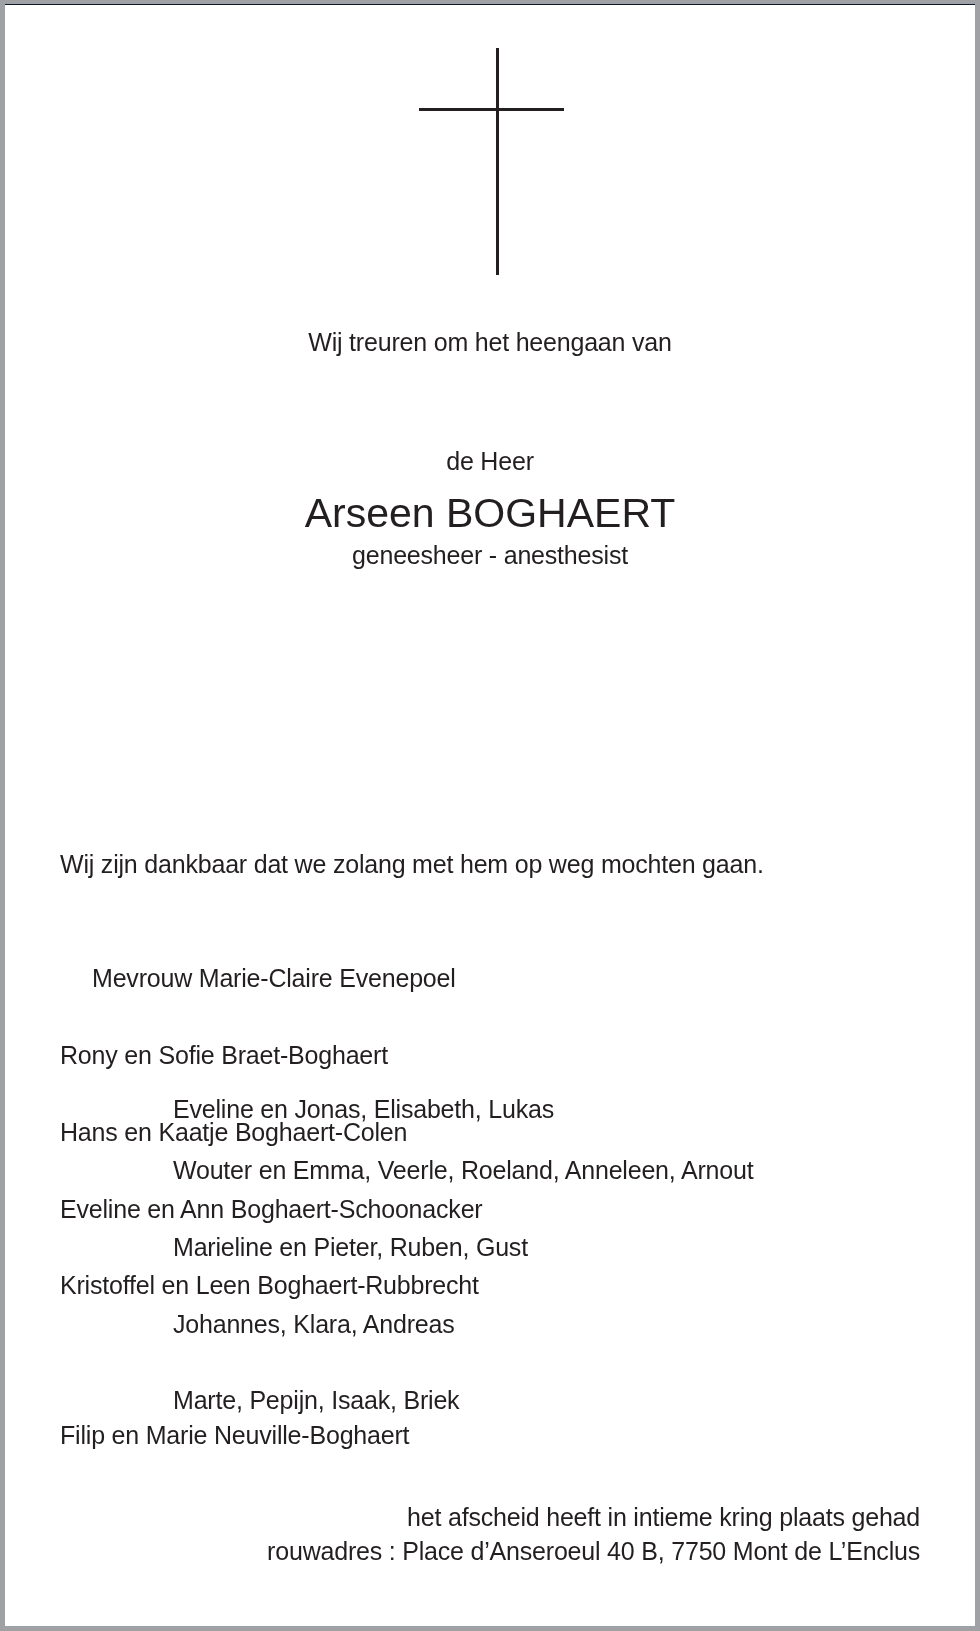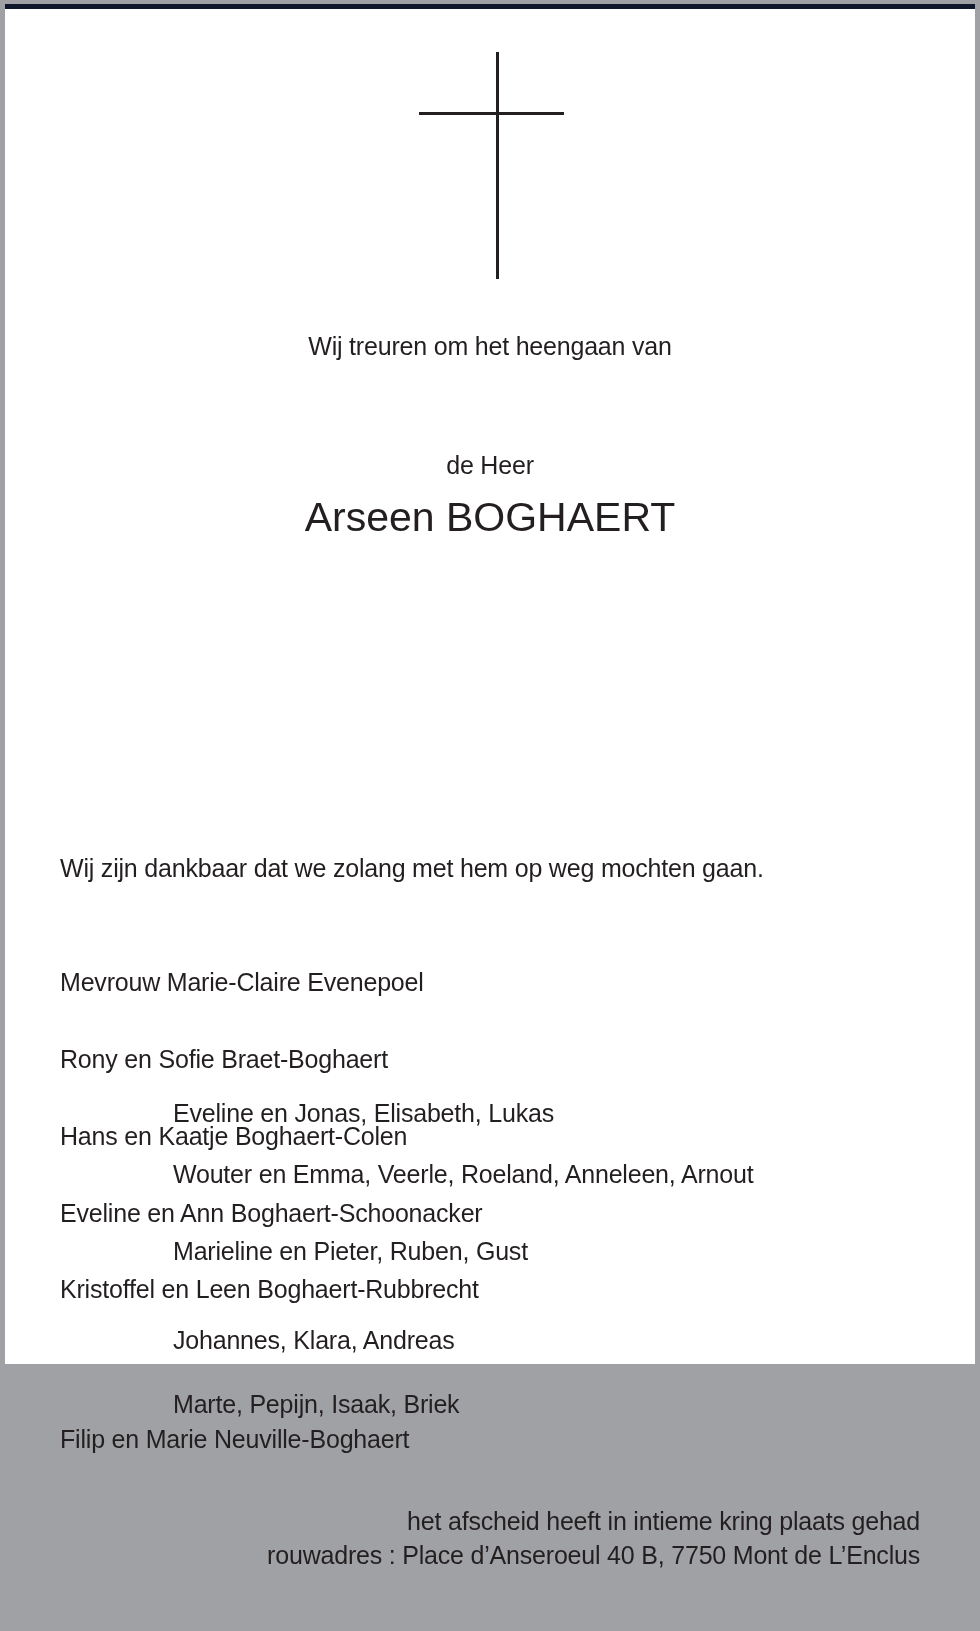--- a/index.html
+++ b/index.html
@@ -4,23 +4,23 @@
   <style>
     html, body { margin: 0; padding: 0; }
     body {
       width: 980px; height: 1631px;
       background: #a0a1a5;
       position: relative;
       overflow: hidden;
     }
     .card {
       position: absolute;
-      left: 5px; top: 4px; width: 970px; height: 1360px;
+      left: 5px; top: 4px; width: 970px; height: 1622px;
       background: #ffffff;
-      border-top: 5px solid #0f172a;
+      border-top: 1px solid #0f172a;
       box-sizing: border-box;
     }
     .cross-v {
       position: absolute; left: 491px; top: 43px; width: 3px; height: 227px;
       background: #231f20;
     }
     .cross-h {
       position: absolute; left: 414px; top: 103px; width: 145px; height: 3px;
       background: #231f20;
     }
@@ -46,35 +46,36 @@
 
   <div>
     <div class="cross-v"></div>
     <div class="cross-h"></div>
   </div>
 
   <div class="line center f26" style="top:325px;">Wij treuren om het heengaan van</div>
 
   <div class="line center f26" style="top:444px;">de Heer</div>
   <div class="line name center" style="top:488px;">Arseen BOGHAERT</div>
+  <div class="line center f26" style="top:538px;">geneesheer - anesthesist</div>
 
 
   <div class="line left f26" style="top:847px;">Wij zijn dankbaar dat we zolang met hem op weg mochten gaan.</div>
 
-  <div class="line left f26" style="top:961px;">Mevrouw Marie-Claire Evenepoel</div>
+  <div class="line left f26" style="top:961px;margin-left:32px;">Mevrouw Marie-Claire Evenepoel</div>
 
   <div>
     <div class="line left f26" style="top:1038px;">Rony en Sofie Braet-Boghaert</div>
     <div class="line indent f26" style="top:1092px;">Eveline en Jonas, Elisabeth, Lukas</div>
     <div class="line left f26" style="top:1115px;">Hans en Kaatje Boghaert-Colen</div>
     <div class="line indent f26" style="top:1153px;">Wouter en Emma, Veerle, Roeland, Anneleen, Arnout</div>
     <div class="line left f26" style="top:1192px;">Eveline en Ann Boghaert-Schoonacker</div>
     <div class="line indent f26" style="top:1230px;">Marieline en Pieter, Ruben, Gust</div>
     <div class="line left f26" style="top:1268px;">Kristoffel en Leen Boghaert-Rubbrecht</div>
-    <div class="line indent f26" style="top:1307px;margin-top:12px;">Johannes, Klara, Andreas</div>
+    <div class="line indent f26" style="top:1307px;">Johannes, Klara, Andreas</div>
     <div class="line left f26" style="top:1418px;">Filip en Marie Neuville-Boghaert</div>
     <div class="line indent f26" style="top:1383px;">Marte, Pepijn, Isaak, Briek</div>
   </div>
 
   <div class="line right f26" style="top:1500px;">het afscheid heeft in intieme kring plaats gehad</div>
   <div class="line right f26" style="top:1534px;">rouwadres : Place d’Anseroeul 40 B, 7750 Mont de L’Enclus</div>
 
 </div>
 
 </body></html>

